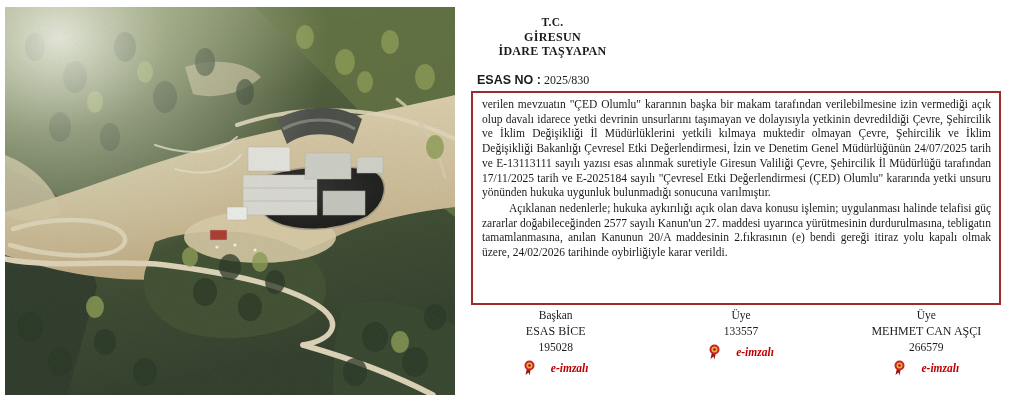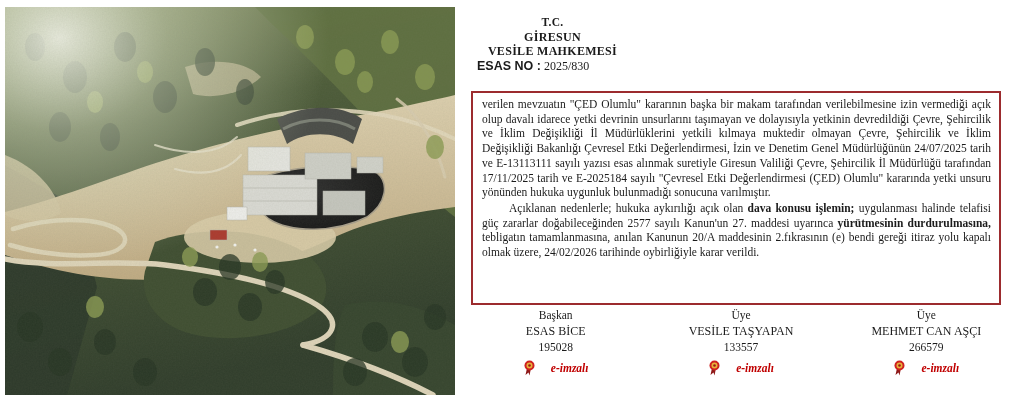--- a/index.html
+++ b/index.html
@@ -17,34 +17,34 @@
   }
   .photo svg { display:block; width:100%; height:100%; }
   
   .doc { position:absolute; left:455px; top:0; width:689px; height:400px; }
   .court-header {
     position:absolute; left:10px; top:15px; width:175px;
     text-align:center; font-weight:bold;
     font-size:12px; line-height:14.5px; letter-spacing:.3px;
   }
   .court-header .l1 { font-size:11.5px; }
-  .esas-line { position:absolute; left:22px; top:59px; font-size:12px; white-space:nowrap;text-align:right; }
+  .esas-line { position:absolute; left:22px; top:73px; font-size:12px; white-space:nowrap;text-align:right; }
   .esas-label { font-family:"Liberation Sans", sans-serif; font-weight:bold; font-size:12.5px; }
   .esas-value { font-family:"Liberation Serif", serif; font-size:12px; }
   .red-box {
     position:absolute; left:16px; top:91px; width:530px; height:214px;
     border:2px solid #9c2b2e; background:#ffffff;
     padding:4px 8px 4px 9px;
   }
   .red-box p {
     font-size:11.5px; line-height:14.7px; text-align:justify;
     margin:0 0 1px 0;
   }
   .red-box p.indent { text-indent:27px; }
-  .red-box b { font-weight:bold; }
+  .red-box b { font-weight:normal; }
   .signatures {
     position:absolute; left:8px; top:308px; width:556px;
     display:flex; flex-direction:row;
   }
   .sig-col { flex:1 1 0; text-align:center; }
   .sig-title { font-size:11.5px; line-height:15px; }
   .sig-name  { font-size:12px;   line-height:16px; }
   .sig-id    { font-size:11.5px; line-height:16px; }
   .sig-stamp {
     margin-top:5px; display:flex; align-items:center; justify-content:center; gap:15px;
@@ -175,21 +175,21 @@
 
       <rect x="0" y="0" width="450" height="388" filter="url(#grain)" opacity="0.5"></rect>
     </svg>
   </div>
 
   <div class="doc">
 
     <div class="court-header">
       <div class="l1">T.C.</div>
       <div>GİRESUN</div>
-      <div>VESİLE MAHKEMESİ</div>
+      <div>İDARE TAŞYAPAN</div>
     </div>
 
     <div class="esas-line">
       <span class="esas-label">ESAS NO :</span>
       <span class="esas-value">2025/830</span>
     </div>
 
     <div class="red-box">
       <p><span>verilen mevzuatın "ÇED Olumlu" kararının başka bir makam tarafından verilebilmesine izin vermediği açık olup davalı idarece yetki devrinin unsurlarını taşımayan ve dolayısıyla yetkinin devredildiği Çevre, Şehircilik ve İklim Değişikliği İl Müdürlüklerini yetkili kılmaya muktedir olmayan Çevre, Şehircilik ve İklim Değişikliği Bakanlığı Çevresel Etki Değerlendirmesi, İzin ve Denetim Genel Müdürlüğünün 24/07/2025 tarih ve E-13113111 sayılı yazısı esas alınmak suretiyle Giresun Valiliği Çevre, Şehircilik İl Müdürlüğü tarafından 17/11/2025 tarih ve E-2025184 sayılı "Çevresel Etki Değerlendirmesi (ÇED) Olumlu" kararında yetki unsuru yönünden hukuka uygunluk bulunmadığı sonucuna varılmıştır.</span></p>
       <p class="indent"><span>Açıklanan nedenlerle; hukuka aykırılığı açık olan </span><b>dava konusu işlemin;</b><span> uygulanması halinde telafisi güç zararlar doğabileceğinden 2577 sayılı Kanun'un 27. maddesi uyarınca </span><b>yürütmesinin durdurulmasına,</b><span> tebligatın tamamlanmasına, anılan Kanunun 20/A maddesinin 2.fıkrasının (e) bendi gereği itiraz yolu kapalı olmak üzere, 24/02/2026 tarihinde oybirliğiyle karar verildi.</span></p>
@@ -207,21 +207,20 @@
             <circle cx="6.5" cy="5.5" r="5" fill="#cf2020"></circle>
             <circle cx="6.5" cy="5.5" r="3" fill="#e8b23a"></circle>
             <circle cx="6.5" cy="5.5" r="1.3" fill="#9e1616"></circle>
           </svg>
           <span class="stamp-text">e-imzalı</span>
         </div>
       </div>
 
       <div class="sig-col">
         <div class="sig-title">Üye</div>
-        <div class="sig-name">VESİLE TAŞYAPAN</div>
         <div class="sig-id">133557</div>
         <div class="sig-stamp">
           <svg class="seal" viewBox="0 0 13 16">
             <polygon points="4,8 2.5,15 5.5,12.5 6.5,15.5 8,8" fill="#8e1a1a"></polygon>
             <circle cx="6.5" cy="5.5" r="5" fill="#cf2020"></circle>
             <circle cx="6.5" cy="5.5" r="3" fill="#e8b23a"></circle>
             <circle cx="6.5" cy="5.5" r="1.3" fill="#9e1616"></circle>
           </svg>
           <span class="stamp-text">e-imzalı</span>
         </div>

